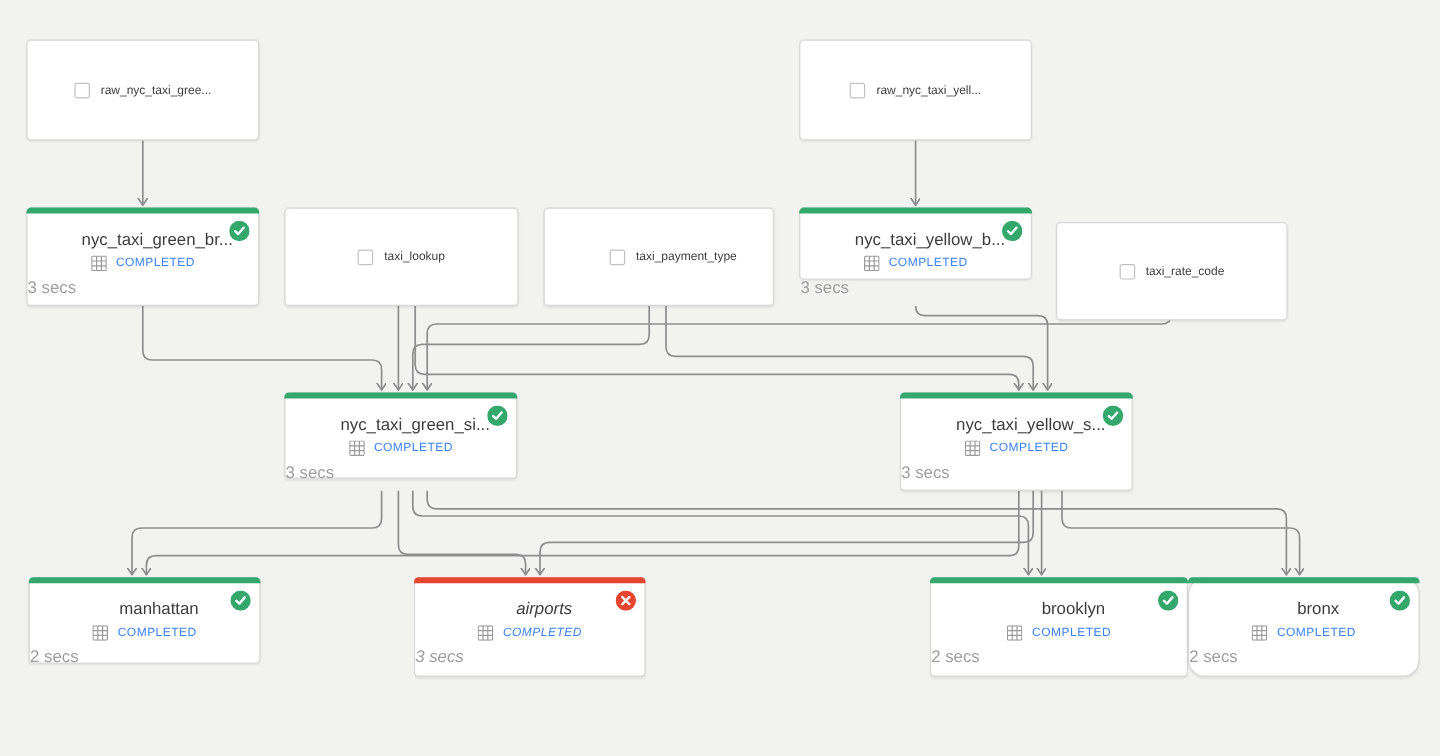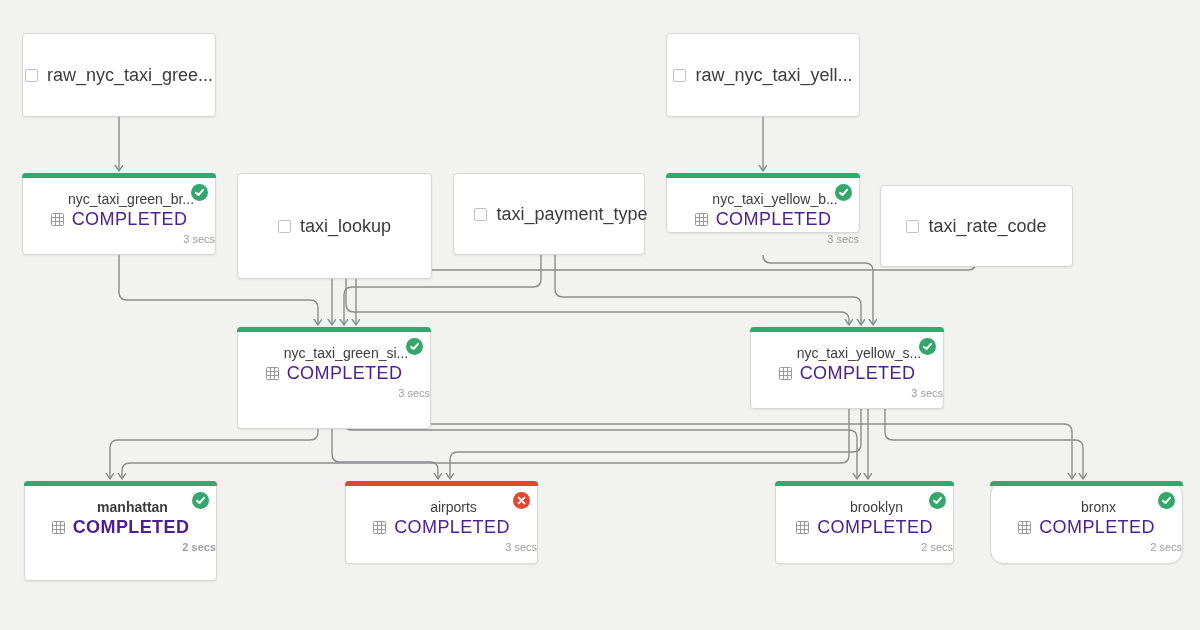--- a/index.html
+++ b/index.html
@@ -21,21 +21,21 @@
     box-sizing:border-box;
     cursor:pointer;
   }
   
   .node.source{display:flex;align-items:center;justify-content:center;}
   .src-row{display:flex;align-items:center;}
   .checkbox{
     width:11px;height:11px;border:1px solid #c1c1c1;border-radius:2px;
     background:#fff;display:inline-block;margin-right:9px;flex:0 0 auto;
   }
-  .src-label{font-size:18px;color:#3c3c3c;white-space:nowrap;}
+  .src-label{font-size:10px;color:#3c3c3c;white-space:nowrap;}
   
   .node.model{overflow:visible;}
   .topbar{
     position:absolute;top:-1px;left:-1px;right:-1px;height:5px;
     border-radius:4px 4px 0 0;
   }
   .model.success .topbar{background:var(--success);}
   .model.error .topbar{background:var(--error);}
   .badge{
     position:absolute;top:10px;right:7px;width:17px;height:17px;border-radius:50%;
@@ -44,24 +44,24 @@
   .model .title{
     margin-top:15px;text-align:center;font-size:14px;color:#3c3c3c;
     line-height:20px;white-space:nowrap;padding-left:24px;
   }
   .statusrow{
     display:flex;align-items:center;justify-content:center;
     line-height:19px;margin-top:1px;
   }
   .grid-icon{display:inline-flex;margin-right:8px;}
   .status-text{
-    font-size:18px;color:#4c1d95;letter-spacing:0.4px;white-space:nowrap;
+    font-size:10px;color:#3b82f6;letter-spacing:0.4px;white-space:nowrap;
   }
   .secs-text{
-    text-align:right;font-size:11px;color:#9e9e9e;line-height:18px;margin-top:1px;
+    text-align:left;font-size:14px;color:#9e9e9e;line-height:18px;margin-top:1px;
   }
 </style>
 </head>
 <body style="--success: #34a76c; --error: #e6452f; background: rgb(242, 242, 241);">
 
 <div class="canvas">
   <svg id="edge-layer" width="1200" height="630">
       <defs>
         <marker id="arrow" markerWidth="12" markerHeight="10" refX="6" refY="4" orient="auto" markerUnits="userSpaceOnUse">
           <path d="M0,0 L6,4 L0,8" fill="none" stroke="#8d8d8d" stroke-width="1.4" stroke-linecap="round" stroke-linejoin="round"></path>
@@ -114,21 +114,21 @@
               <line x1="0.5" y1="4.5" x2="12.5" y2="4.5" stroke="#9a9a9a"></line>
               <line x1="0.5" y1="8.5" x2="12.5" y2="8.5" stroke="#9a9a9a"></line>
               <line x1="4.5" y1="0.5" x2="4.5" y2="12.5" stroke="#9a9a9a"></line>
               <line x1="8.5" y1="0.5" x2="8.5" y2="12.5" stroke="#9a9a9a"></line>
             </svg>
           </span>
           <span class="status-text">COMPLETED</span>
         </div>
         <div class="secs-text">3 secs</div>
       </div>
-      <div class="node source" style="left: 237px; top: 173px; width: 195px; height: 106px;">
+      <div class="node source" style="left: 237px; top: 173px; width: 195px; height: 82px;">
         <div class="src-row">
           <span class="checkbox"></span>
           <span class="src-label">taxi_lookup</span>
         </div>
       </div>
       <div class="node source" style="left: 453px; top: 173px; width: 192px; height: 82px; padding-left: 24px;">
         <div class="src-row">
           <span class="checkbox"></span>
           <span class="src-label">taxi_payment_type</span>
         </div>
@@ -155,21 +155,21 @@
           <span class="status-text">COMPLETED</span>
         </div>
         <div class="secs-text">3 secs</div>
       </div>
       <div class="node source" style="left: 880px; top: 173px; width: 193px; height: 82px; margin-top: 12px;">
         <div class="src-row">
           <span class="checkbox"></span>
           <span class="src-label">taxi_rate_code</span>
         </div>
       </div>
-      <div class="node model success" style="left: 237px; top: 327px; width: 194px; height: 102px;">
+      <div class="node model success" style="left: 237px; top: 327px; width: 194px; height: 72px;">
         <div class="topbar"></div>
         <span class="badge">
           <svg width="17" height="17" viewBox="0 0 17 17">
             <circle cx="8.5" cy="8.5" r="8.5" fill="#34a76c"></circle>
             <path d="M5 8.7 L7.5 11 L12 5.8" fill="none" stroke="#fff" stroke-width="2" stroke-linecap="round" stroke-linejoin="round"></path>
           </svg>
         </span>
         <div class="title">nyc_taxi_green_si...</div>
         <div class="statusrow">
           <span class="grid-icon">
@@ -201,21 +201,21 @@
               <line x1="0.5" y1="4.5" x2="12.5" y2="4.5" stroke="#9a9a9a"></line>
               <line x1="0.5" y1="8.5" x2="12.5" y2="8.5" stroke="#9a9a9a"></line>
               <line x1="4.5" y1="0.5" x2="4.5" y2="12.5" stroke="#9a9a9a"></line>
               <line x1="8.5" y1="0.5" x2="8.5" y2="12.5" stroke="#9a9a9a"></line>
             </svg>
           </span>
           <span class="status-text">COMPLETED</span>
         </div>
         <div class="secs-text">3 secs</div>
       </div>
-      <div class="node model success" style="left: 24px; top: 481px; width: 193px; height: 100px; font-weight: bold;">
+      <div class="node model success" style="left: 24px; top: 481px; width: 193px; height: 72px;">
         <div class="topbar"></div>
         <span class="badge">
           <svg width="17" height="17" viewBox="0 0 17 17">
             <circle cx="8.5" cy="8.5" r="8.5" fill="#34a76c"></circle>
             <path d="M5 8.7 L7.5 11 L12 5.8" fill="none" stroke="#fff" stroke-width="2" stroke-linecap="round" stroke-linejoin="round"></path>
           </svg>
         </span>
         <div class="title">manhattan</div>
         <div class="statusrow">
           <span class="grid-icon">
@@ -224,21 +224,21 @@
               <line x1="0.5" y1="4.5" x2="12.5" y2="4.5" stroke="#9a9a9a"></line>
               <line x1="0.5" y1="8.5" x2="12.5" y2="8.5" stroke="#9a9a9a"></line>
               <line x1="4.5" y1="0.5" x2="4.5" y2="12.5" stroke="#9a9a9a"></line>
               <line x1="8.5" y1="0.5" x2="8.5" y2="12.5" stroke="#9a9a9a"></line>
             </svg>
           </span>
           <span class="status-text">COMPLETED</span>
         </div>
         <div class="secs-text">2 secs</div>
       </div>
-      <div class="node model error" style="left: 345px; top: 481px; width: 193px; height: 83px;">
+      <div class="node model error" style="left: 345px; top: 481px; width: 193px; height: 83px; font-style: italic;">
         <div class="topbar"></div>
         <span class="badge">
           <svg width="17" height="17" viewBox="0 0 17 17">
             <circle cx="8.5" cy="8.5" r="8.5" fill="#e6452f"></circle>
             <path d="M5.6 5.6 L11.4 11.4 M11.4 5.6 L5.6 11.4" fill="none" stroke="#fff" stroke-width="2" stroke-linecap="round"></path>
           </svg>
         </span>
         <div class="title">airports</div>
         <div class="statusrow">
           <span class="grid-icon">
@@ -247,21 +247,21 @@
               <line x1="0.5" y1="4.5" x2="12.5" y2="4.5" stroke="#9a9a9a"></line>
               <line x1="0.5" y1="8.5" x2="12.5" y2="8.5" stroke="#9a9a9a"></line>
               <line x1="4.5" y1="0.5" x2="4.5" y2="12.5" stroke="#9a9a9a"></line>
               <line x1="8.5" y1="0.5" x2="8.5" y2="12.5" stroke="#9a9a9a"></line>
             </svg>
           </span>
           <span class="status-text">COMPLETED</span>
         </div>
         <div class="secs-text">3 secs</div>
       </div>
-      <div class="node model success" style="left: 775px; top: 481px; width: 179px; height: 83px;">
+      <div class="node model success" style="left: 775px; top: 481px; width: 215px; height: 83px;">
         <div class="topbar"></div>
         <span class="badge">
           <svg width="17" height="17" viewBox="0 0 17 17">
             <circle cx="8.5" cy="8.5" r="8.5" fill="#34a76c"></circle>
             <path d="M5 8.7 L7.5 11 L12 5.8" fill="none" stroke="#fff" stroke-width="2" stroke-linecap="round" stroke-linejoin="round"></path>
           </svg>
         </span>
         <div class="title">brooklyn</div>
         <div class="statusrow">
           <span class="grid-icon">

